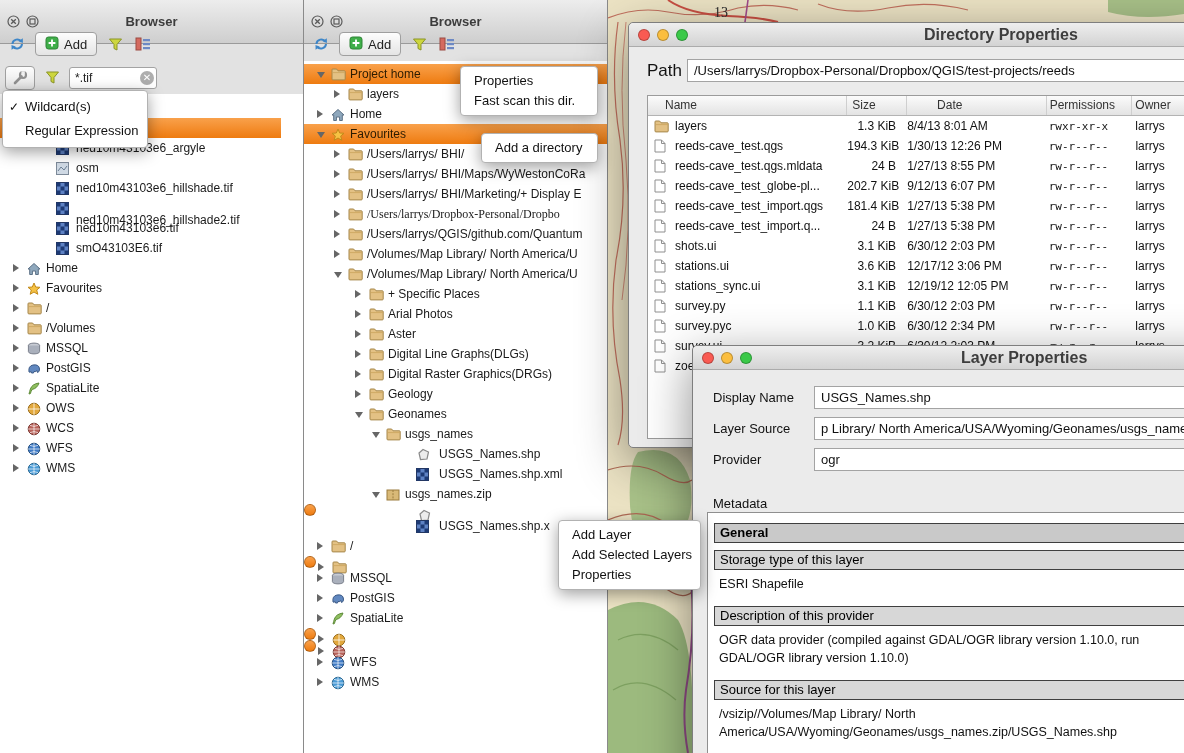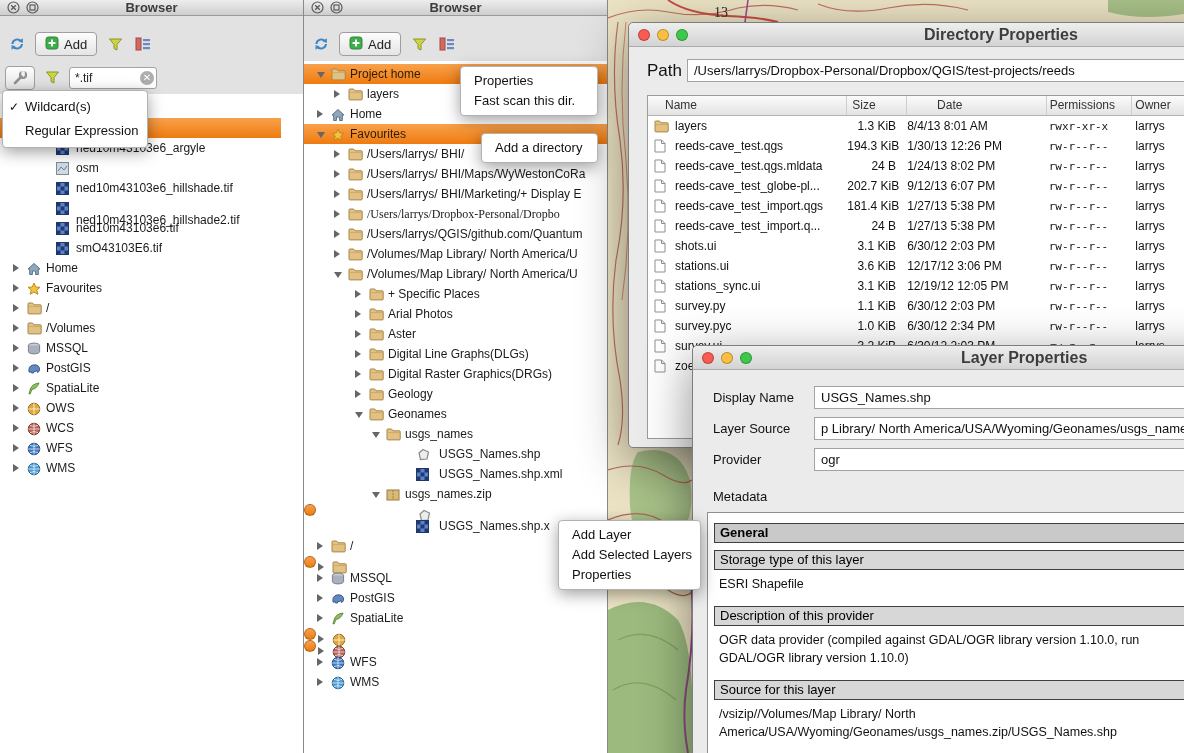--- a/index.html
+++ b/index.html
@@ -4,21 +4,21 @@
 <style>
 *{margin:0;padding:0;box-sizing:border-box}
 html,body{width:1184px;height:753px;overflow:hidden}
 body{font-family:"Liberation Sans",sans-serif;background:#b8b8b8;position:relative;font-size:12px}
 #stage{position:absolute;left:0;top:0;width:1184px;height:753px;overflow:hidden}
 #map-wrap{position:absolute;left:608px;top:0;width:576px;height:753px;z-index:0}
 
 .panel{position:absolute;top:0;height:753px;background:#e2e2e2;z-index:1;border-right:1px solid #8a8a8a}
 #left-panel{left:0;width:304px}
 #middle-panel{left:304px;width:304px}
-.ptitle{position:absolute;top:0;left:0;right:0;height:16px;background:linear-gradient(#ededed,#cecece);border-bottom:1px solid #9a9a9a;display:flex;align-items:center;padding:0 7px}
+.ptitle{position:absolute;top:0;left:0;right:0;height:44px;background:linear-gradient(#ededed,#cecece);border-bottom:1px solid #9a9a9a;display:flex;align-items:center;padding:0 7px}
 .ptext{position:absolute;left:0;right:0;text-align:center;font-size:13px;font-weight:700;color:#3c3c3c}
 .picon{width:14px;height:14px;margin-right:5px;display:inline-flex;z-index:2}
 .ptoolbar{position:absolute;top:27px;left:0;right:0;height:34px;display:flex;align-items:center;gap:8px;padding:0 7px}
 .macbtn{display:inline-flex;align-items:center;gap:5px;height:24px;padding:0 9px;background:linear-gradient(#fdfdfd,#e4e4e4);border:1px solid #9f9f9f;border-radius:4px;font-size:13px;color:#222;font-family:inherit}
 .macbtn.sq{width:30px;justify-content:center;padding:0}
 .tbicon{display:inline-flex;width:20px;height:20px;align-items:center;justify-content:center}
 .filterrow{position:absolute;top:61px;left:0;right:0;height:33px;display:flex;align-items:center;gap:7px;padding:0 5px}
 .field{position:relative;display:inline-flex}
 .field input{width:88px;height:22px;border:1px solid #a3a3a3;border-radius:3px;padding:0 18px 0 5px;font-size:12px;font-family:inherit;background:#fff;color:#222;outline:none}
 .clear{position:absolute;right:3px;top:4px;width:14px;height:14px;border-radius:50%;background:#aeaeae;color:#fff;font-size:10px;line-height:14px;text-align:center}
@@ -72,21 +72,21 @@
 .td.name{width:200px;display:flex;align-items:center;gap:5px;padding-left:6px;overflow:hidden}
 .td.size{width:60px;text-align:right;padding-right:11px}
 .td.date{width:140px;text-align:left;padding-right:8px}
 .td.perm{width:86px;font-family:"DejaVu Sans Mono",monospace;font-size:11px;padding-left:2px}
 .td.owner{width:96px;padding-left:3px}
 
 .lrow{position:absolute;left:18px;right:0;height:24px}
 .lrow .llabel{position:absolute;left:2px;line-height:24px;font-size:13px;color:#111}
 .lrow input{position:absolute;left:103px;top:0;width:515px;height:23px;border:1px solid #a3a3a3;background:#fff;font-size:13px;font-family:inherit;padding:0 6px;outline:none;color:#111}
 #lrow1{top:40px}#lrow2{top:71px}#lrow3{top:102px}
-#meta-label{position:absolute;left:20px;top:143px;font-size:13px;color:#111}
+#meta-label{position:absolute;left:20px;top:150px;font-size:13px;color:#111}
 #meta-box{position:absolute;left:14px;top:166px;width:592px;height:330px;background:#fff;border:1px solid #8f8f8f;padding:10px 6px;overflow:hidden}
 .meta-general{height:20px;line-height:18px;background:#c9c9c9;border:1px solid #3f3f3f;font-weight:700;font-size:13px;padding-left:5px;margin-bottom:7px}
 .meta-sub{height:20px;line-height:18px;background:#d7d7d7;border:1px solid #3f3f3f;font-size:13px;padding-left:5px;margin-top:13px}
 .meta-sub.first{margin-top:0}
 .meta-lines{padding:5px 0 0 5px;font-size:12.5px;line-height:18px;white-space:pre;color:#111}
 </style>
 </head>
 <body>
 
 <div id="stage">
@@ -798,21 +798,21 @@
             <span class="td name">
               <span class="fic">
                 <svg width="12" height="14">
                   <path d="M1 1 H7.5 L11 4.5 V13 H1 Z" fill="#fff" stroke="#8f8f8f"></path>
                   <path d="M7.5 1 V4.5 H11" fill="none" stroke="#8f8f8f"></path>
                 </svg>
               </span>
               <span>reeds-cave_test.qgs.mldata</span>
             </span>
             <span class="td size">24 B</span>
-            <span class="td date">1/24/13 8:02 PM</span>
+            <span class="td date">1/27/13 8:55 PM</span>
             <span class="td perm">rw-r--r--</span>
             <span class="td owner">larrys</span>
           </div>
           <div class="trow">
             <span class="td name">
               <span class="fic">
                 <svg width="12" height="14">
                   <path d="M1 1 H7.5 L11 4.5 V13 H1 Z" fill="#fff" stroke="#8f8f8f"></path>
                   <path d="M7.5 1 V4.5 H11" fill="none" stroke="#8f8f8f"></path>
                 </svg>

